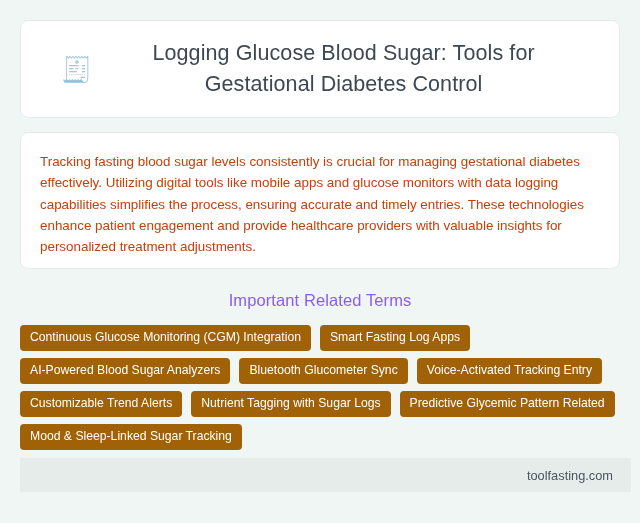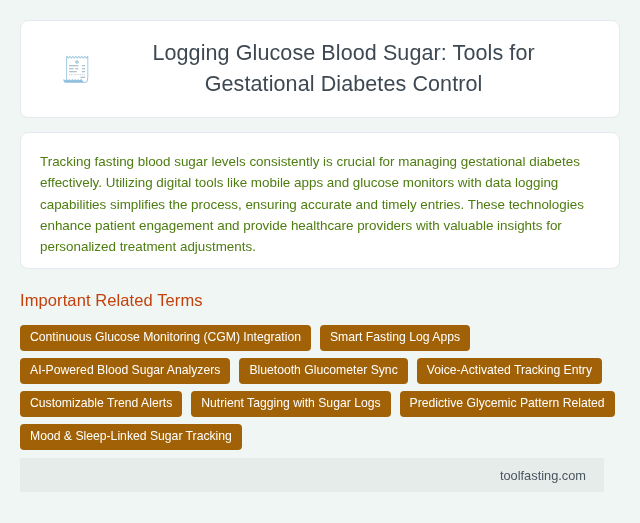--- a/index.html
+++ b/index.html
@@ -63,33 +63,33 @@
     background: #ffffff;
     border: 1px solid #e4eaef;
     border-radius: 8px;
     box-sizing: border-box;
     padding: 18px 19px 20px 19px;
     height: 137px;
   }
   .desc-text {
     font-size: 13.4px;
     line-height: 21.3px;
-    color: #4d7c0f;
+    color: #c2410c;
     margin: 0;
     text-align: left;
   }
 
   
   .terms-section {
     margin-top: 22px;
   }
   .terms-heading {
-    text-align: left;
+    text-align: center;
     font-size: 16.5px;
-    color: #c2410c;
+    color: #8b5cf6;
     font-weight: 400;
     margin: 10px 0 15px 0;
     letter-spacing: 0.1px;
   }
   .tag-list {
     display: flex;
     flex-wrap: wrap;
     gap: 7px 9px;
     align-content: flex-start;
     margin: 0;
@@ -106,21 +106,21 @@
     box-sizing: border-box;
     display: inline-flex;
     align-items: center;
     height: 26px;
   }
 
   
   .footer {
     position: absolute;
     left: 20px;
-    right: 36px;
+    right: 9px;
     top: 458px;
     height: 34px;
     background: #e6ecea;
     box-sizing: border-box;
     display: flex;
     align-items: center;
     justify-content: flex-end;
     padding-right: 18px;
   }
   .footer-text {

